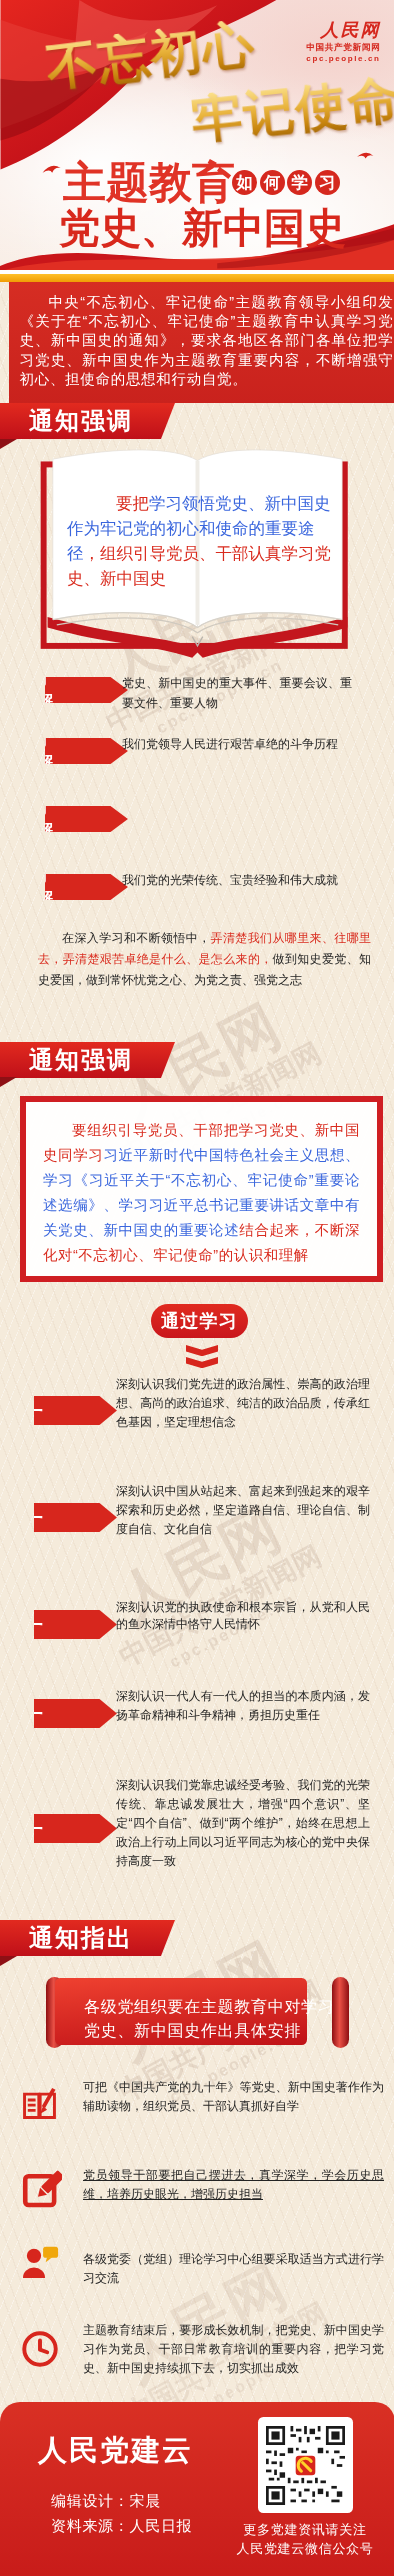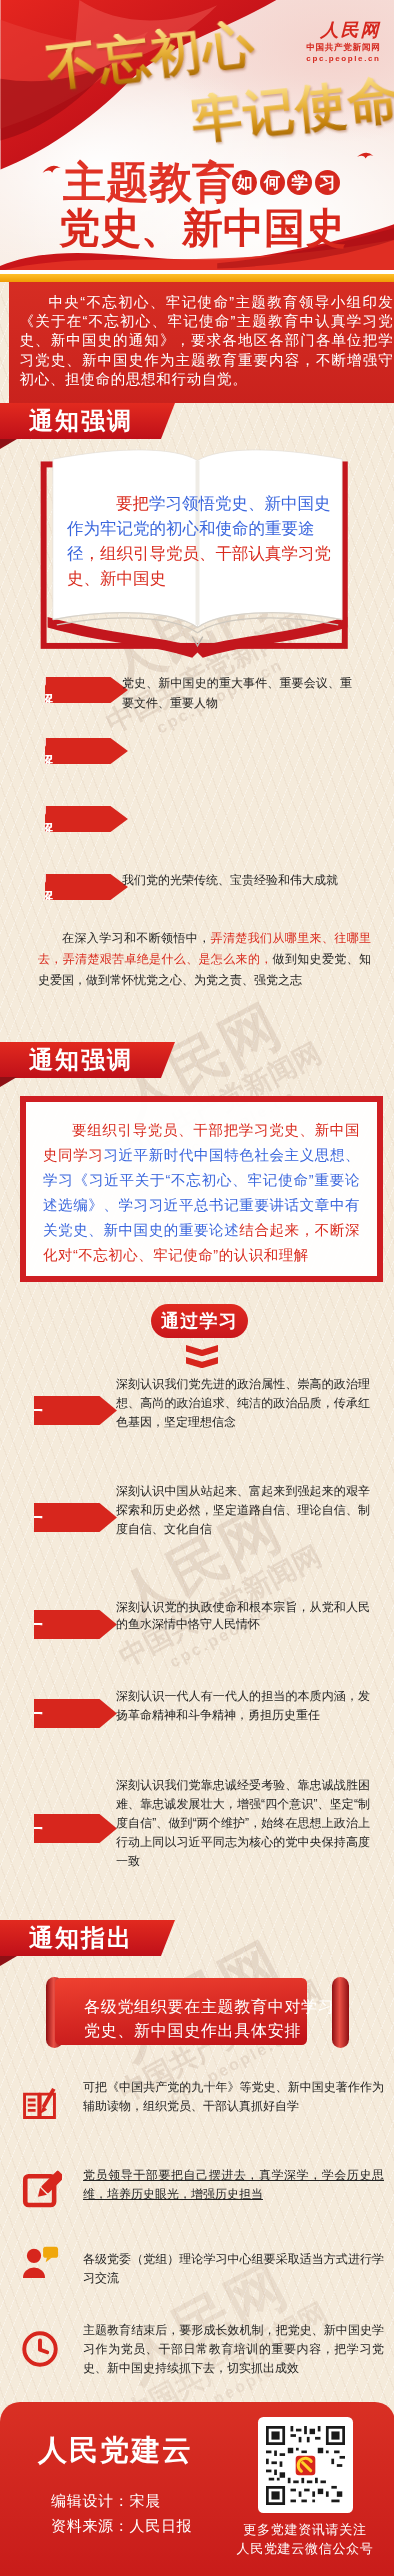--- a/index.html
+++ b/index.html
@@ -162,20 +162,21 @@
   </svg>
 
   <div class="abs book-txt" style="left:67px;top:491px;width:279px;">
     <span class="t-red">要把</span><span class="t-blue">学习领悟党史、新中国史作为牢记党的初心和使命的重要途径</span><span class="t-red">，组织引导党员、干部认真学习党史、新中国史</span>
   </div>
 
   <div class="abs tag" style="left:45px;top:677px;width:70px;height:26px;font-size:17px;">了解</div>
   <div class="abs body-txt" style="left:122px;top:673px;width:230px;">党史、新中国史的重大事件、重要会议、重要文件、重要人物</div>
 
   <div class="abs tag" style="left:45px;top:738px;width:70px;height:26px;font-size:17px;">了解</div>
+  <div class="abs body-txt" style="left:122px;top:734px;width:230px;">我们党领导人民进行艰苦卓绝的斗争历程</div>
 
   <div class="abs tag" style="left:45px;top:806px;width:70px;height:26px;font-size:17px;">了解</div>
 
   <div class="abs tag" style="left:45px;top:874px;width:70px;height:26px;font-size:17px;">了解</div>
   <div class="abs body-txt" style="left:38px;top:928px;width:333px;line-height:21px;text-indent:2em;">
     <span class="t-dark">在深入学习和不断领悟中，</span><span class="t-red">弄清楚我们从哪里来、往哪里去，弄清楚艰苦卓绝是什么、是怎么来的，</span><span class="t-dark">做到知史爱党、知史爱国，做到常怀忧党之心、为党之责、强党之志</span>
   </div>
 
   <div class="abs body-txt" style="left:122px;top:870px;width:230px;">我们党的光荣传统、宝贵经验和伟大成就</div>
 
@@ -196,21 +197,21 @@
   <div class="abs tag" style="left:34px;top:1503px;width:74px;height:29px;font-size:18px;">进一步</div>
   <div class="abs body-txt" style="left:116px;top:1482px;width:254px;line-height:19px;">深刻认识中国从站起来、富起来到强起来的艰辛探索和历史必然，坚定道路自信、理论自信、制度自信、文化自信</div>
 
   <div class="abs tag" style="left:34px;top:1610px;width:74px;height:29px;font-size:18px;">进一步</div>
   <div class="abs body-txt" style="left:116px;top:1599px;width:254px;line-height:17px;">深刻认识党的执政使命和根本宗旨，从党和人民的鱼水深情中恪守人民情怀</div>
 
   <div class="abs tag" style="left:34px;top:1699px;width:74px;height:29px;font-size:18px;">进一步</div>
   <div class="abs body-txt" style="left:116px;top:1687px;width:254px;line-height:19px;">深刻认识一代人有一代人的担当的本质内涵，发扬革命精神和斗争精神，勇担历史重任</div>
 
   <div class="abs tag" style="left:34px;top:1814px;width:74px;height:29px;font-size:18px;">进一步</div>
-  <div class="abs body-txt" style="left:116px;top:1776px;width:254px;line-height:19px;">深刻认识我们党靠忠诚经受考验、靠忠诚战胜困难、靠忠诚发展壮大，增强“四个意识”、坚定“制度自信”、做到“两个维护”，始终在思想上政治上行动上同以习近平同志为核心的党中央保持高度一致</div>
+  <div class="abs body-txt" style="left:116px;top:1776px;width:254px;line-height:19px;">深刻认识我们党靠忠诚经受考验、我们党的光荣传统、靠忠诚发展壮大，增强“四个意识”、坚定“四个自信”、做到“两个维护”，始终在思想上政治上行动上同以习近平同志为核心的党中央保持高度一致</div>
 
   <div class="abs banner" style="top:1920px;">通知指出</div>
   <div class="abs banner-fold" style="top:1956px;"></div>
 
   <div class="abs scroll-roll" style="left:46px;"></div>
   <div class="abs scroll-roll" style="left:332px;"></div>
   <div class="abs scroll-band">
     <div style="width:257px;">各级党组织要在主题教育中对学习党史、新中国史作出具体安排</div>
   </div>
 

